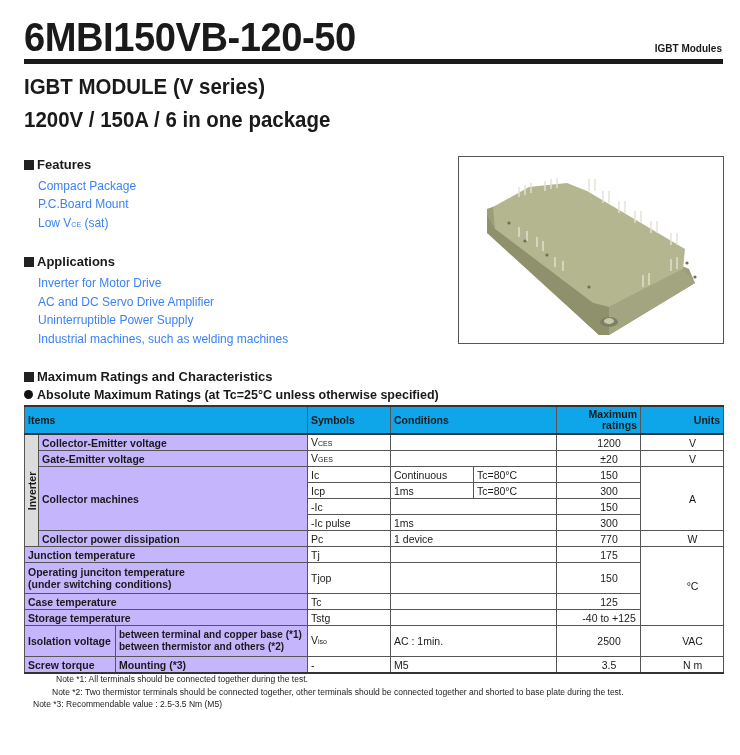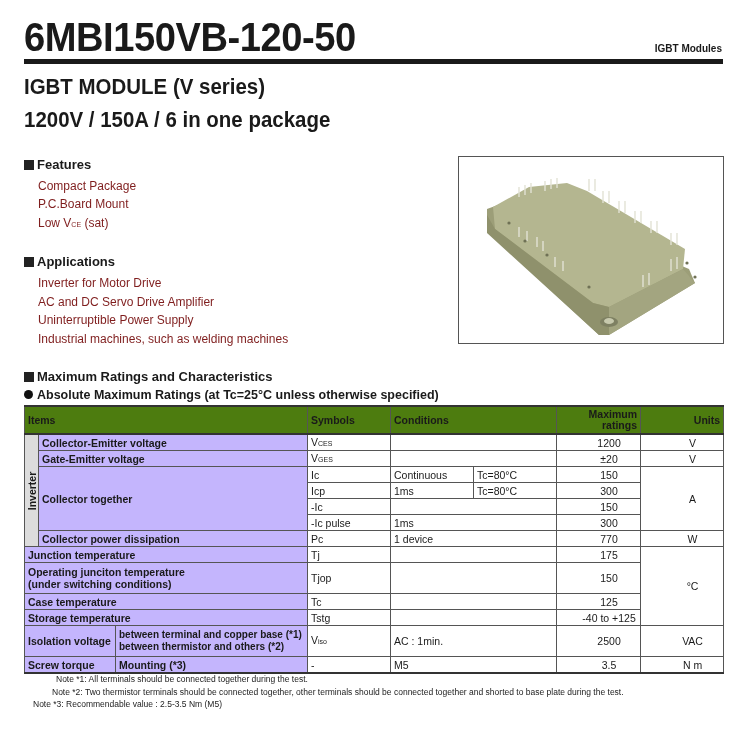--- a/index.html
+++ b/index.html
@@ -5,29 +5,29 @@
   html, body { margin:0; padding:0; background:#fff; }
   body { width:740px; height:755px; position:relative; overflow:hidden; font-family:"Liberation Sans", sans-serif; color:#1a1a1a; }
   .abs { position:absolute; }
   #part-no { left:24px; top:14px; font-size:41px; font-weight:bold; letter-spacing:-0.5px; transform:scaleX(0.93); transform-origin:left top; line-height:46px; }
   #category { right:18px; top:43px; font-size:10px; font-weight:bold; }
   #rule { left:24px; top:59px; width:699px; height:5px; background:#1a1a1a; }
   #subtitle1 { left:24px; top:74px; font-size:22px; font-weight:bold; transform:scaleX(0.93); transform-origin:left top; }
   #subtitle2 { left:24px; top:107px; font-size:22px; font-weight:bold; transform:scaleX(0.93); transform-origin:left top; }
   .sec-head { font-size:13px; font-weight:bold; display:flex; align-items:center; }
   .sec-head .sq { width:10px; height:10px; background:#222; margin-right:3px; display:inline-block; }
-  .list-item { font-size:12px; color:#7f1d1d; left:38px; }
+  .list-item { font-size:12px; color:#3b82f6; left:38px; }
   .sub { font-size:7px; }
   #photo { left:458px; top:156px; width:266px; height:188px; border:1px solid #555; background:#fff; box-sizing:border-box; }
   #sub-head { left:24px; top:388px; font-size:12.5px; font-weight:bold; }
   #sub-head .dot { display:inline-block; width:9px; height:9px; border-radius:50%; background:#111; margin-right:4px; vertical-align:-0px; }
 
   table#ratings { position:absolute; left:24px; top:405px; border-collapse:collapse; font-size:10.5px; table-layout:fixed; width:699px; }
   #ratings td, #ratings th { border:1px solid #555; padding:0 3px; height:15px; line-height:12px; overflow:hidden; white-space:nowrap; }
-  #ratings th { background:#4d7c0f; font-weight:bold; text-align:left; height:26px;margin-top:28px; }
+  #ratings th { background:#0ea5e9; font-weight:bold; text-align:left; height:26px;margin-top:28px; }
   #ratings th.c { text-align:right; white-space:normal; line-height:11px; }
   #ratings td.item { background:#c4b5fd; font-weight:bold; }
   #ratings td.num, #ratings td.unit { text-align:center;padding-left:24px; }
   #ratings td.vert { background:#dcdcdc; font-weight:bold; padding:0; position:relative; }
   #ratings td.vert span { position:absolute; left:50%; top:50%; transform:translate(-50%,-50%) rotate(-90deg); white-space:nowrap; }
   #ratings tr.top-rule td, #ratings tr.top-rule th { border-top:2px solid #333; }
   #ratings td.twoline { white-space:normal; line-height:12px; }
   .notes { left:24px; font-size:8.5px; color:#222; }
 </style>
 </head>
@@ -147,21 +147,21 @@
     <td class="unit">V</td>
   </tr>
   <tr>
     <td class="item" colspan="2">Gate-Emitter voltage</td>
     <td><span>V</span><span class="sub">GES</span></td>
     <td colspan="2"></td>
     <td class="num">±20</td>
     <td class="unit">V</td>
   </tr>
   <tr>
-    <td class="item" colspan="2" rowspan="4">Collector together</td>
+    <td class="item" colspan="2" rowspan="4">Collector machines</td>
     <td>Ic</td>
     <td>Continuous</td>
     <td>Tc=80°C</td>
     <td class="num">150</td>
     <td class="unit" rowspan="4">A</td>
   </tr>
   <tr>
     <td>Icp</td>
     <td>1ms</td>
     <td>Tc=80°C</td>

